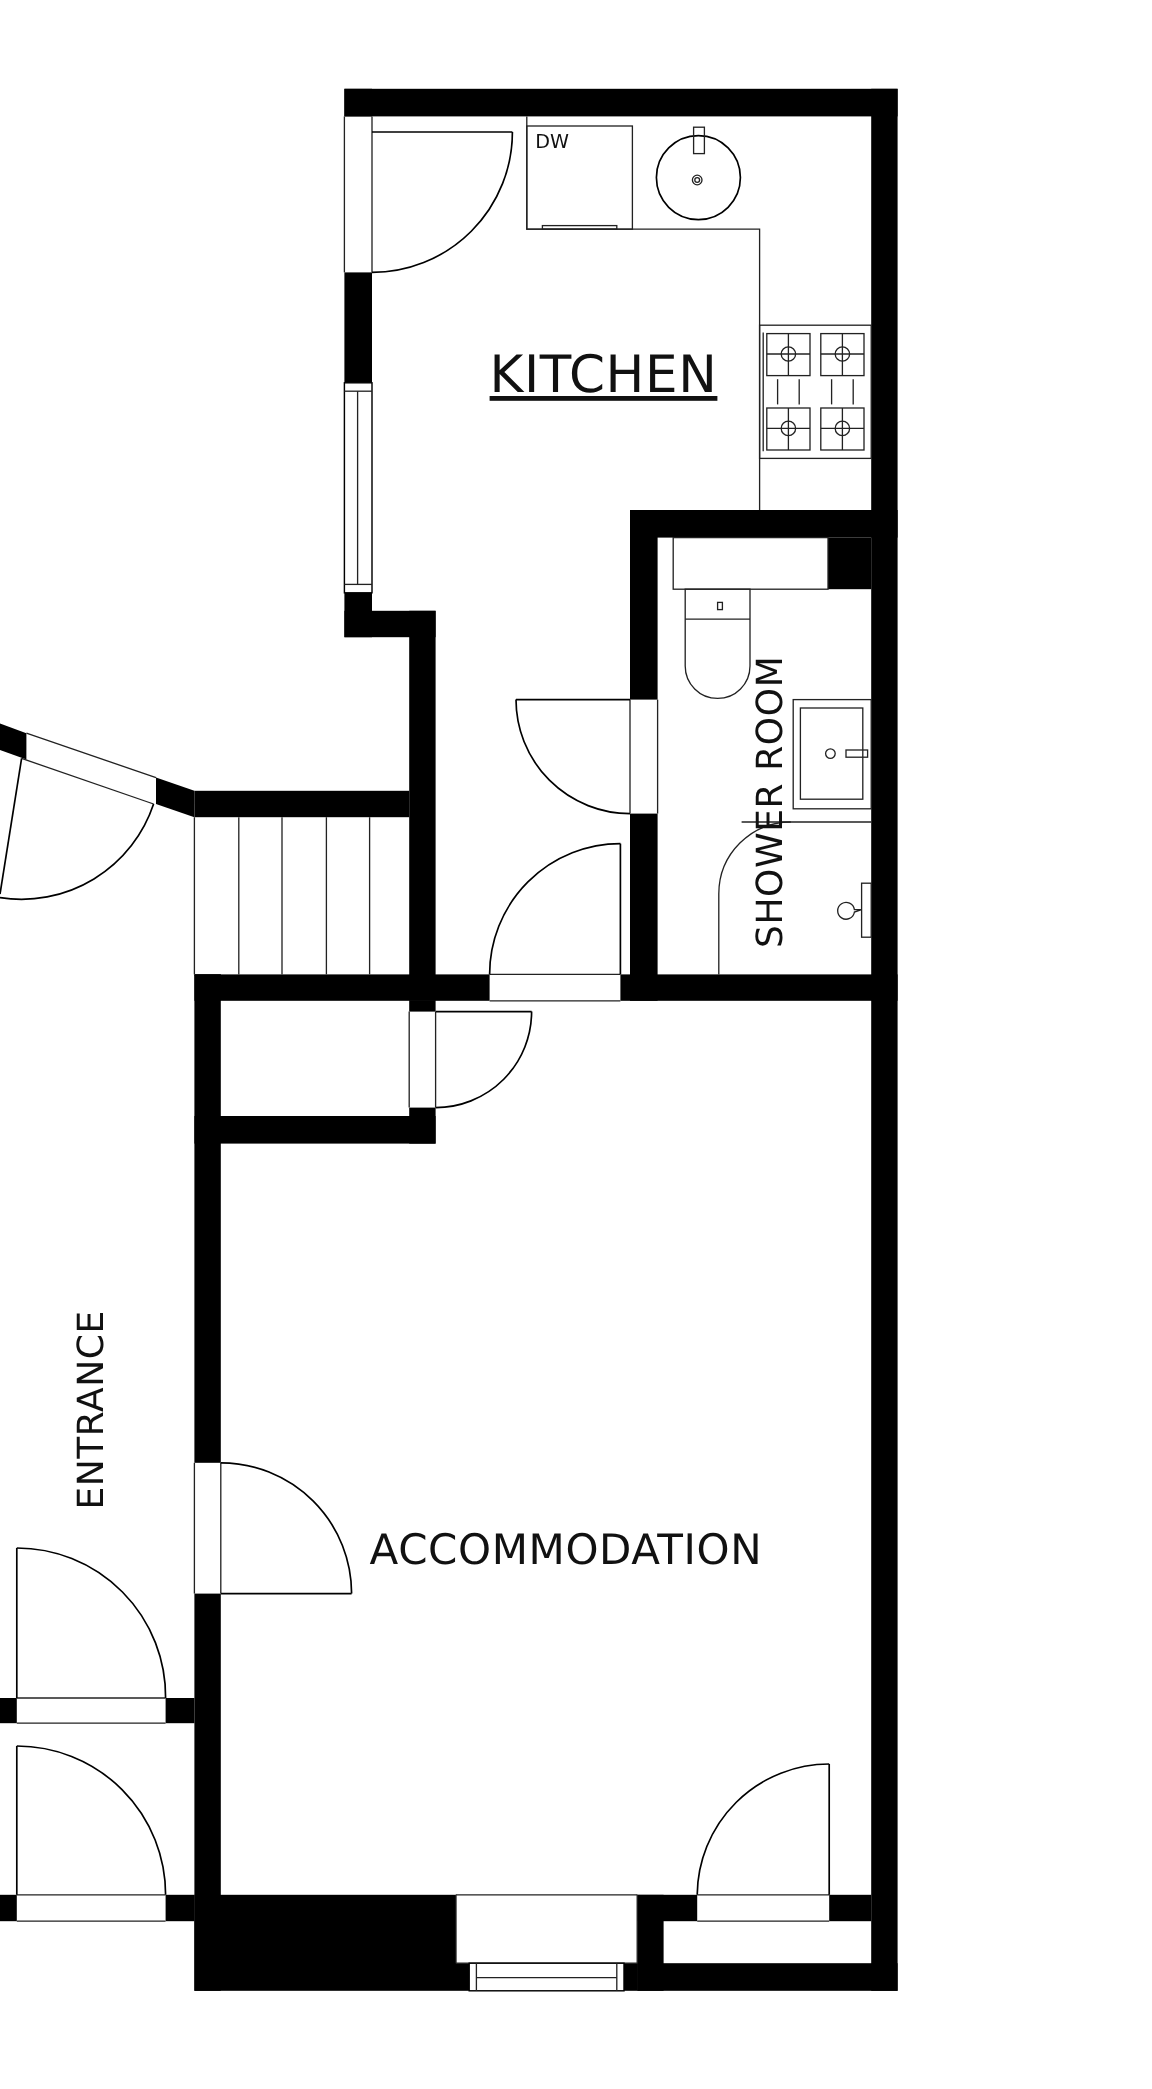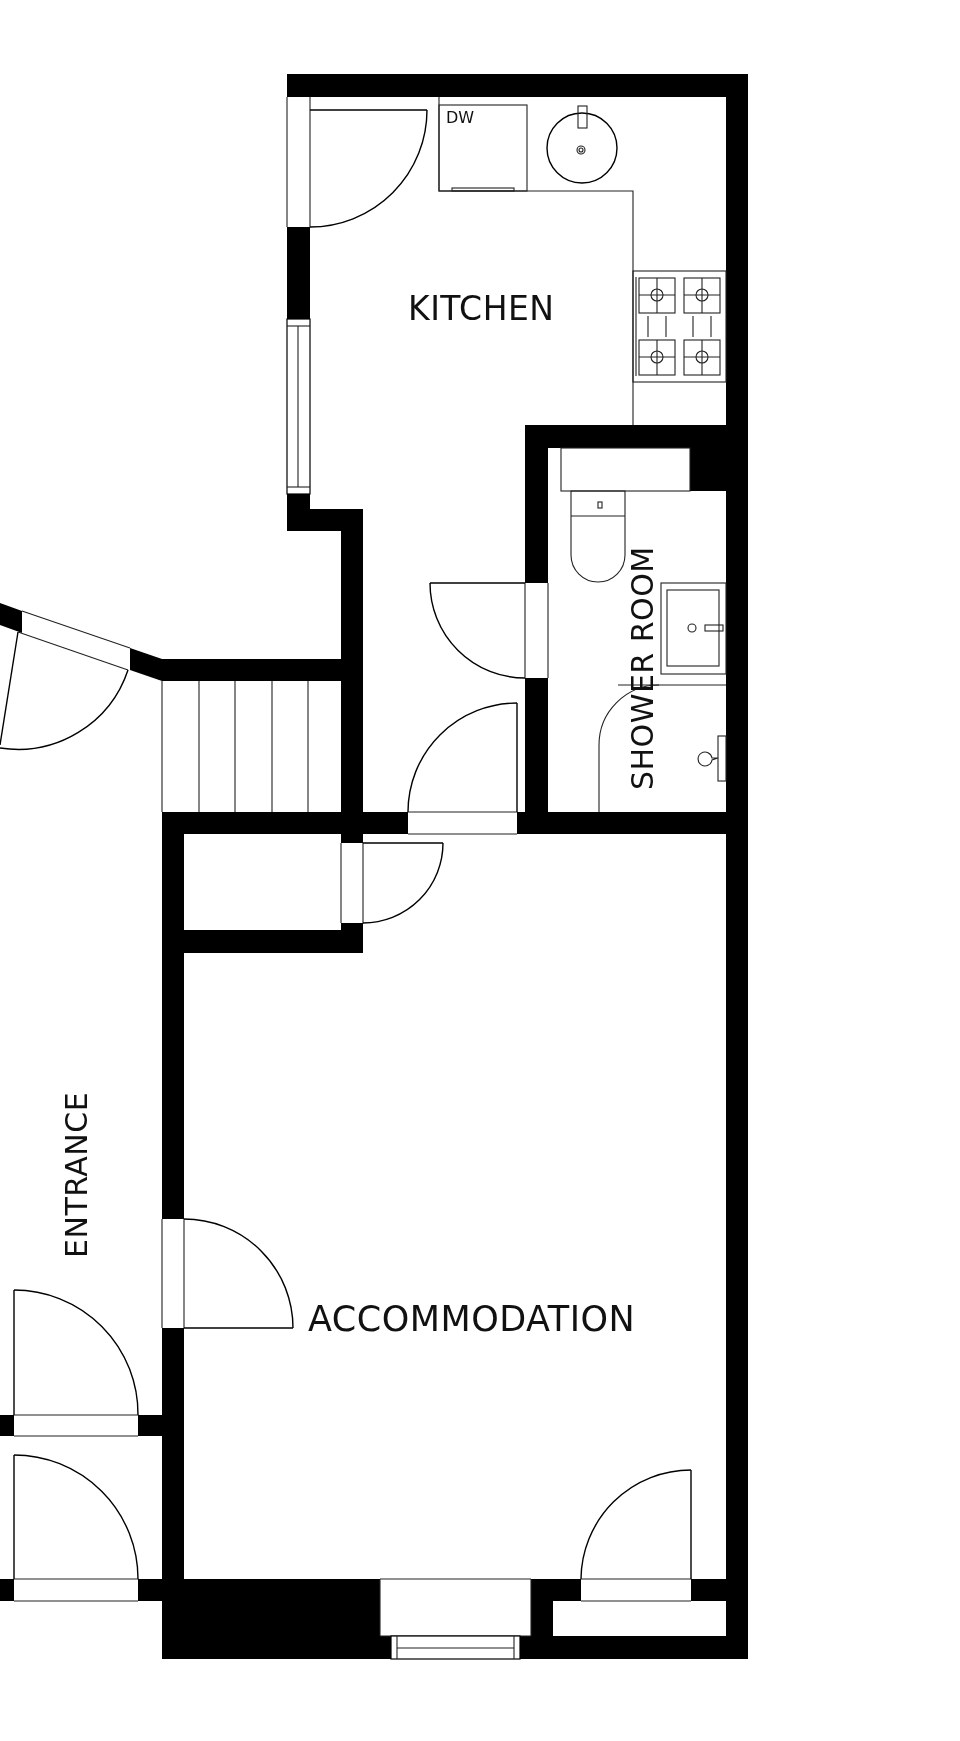--- a/index.html
+++ b/index.html
@@ -3,22 +3,22 @@
 <meta charset="utf-8">
 <style>
   html, body { margin: 0; padding: 0; background: #ffffff; }
   body { width: 960px; height: 1741px; overflow: hidden; position: relative; }
   #plan { position: absolute; left: 0; top: 0; }
   .wall { fill: #000000; }
   .line { fill: none; stroke: #000000; stroke-width: 1.4; }
   .thin { fill: none; stroke: #222222; stroke-width: 1.1; }
   .glass { fill: #ffffff; stroke: #000000; stroke-width: 1.2; }
   .lbl { position: absolute; font-family: "DejaVu Sans", sans-serif; color: #111111; white-space: nowrap; line-height: 1; }
-  .lbl-kitchen { left: 408px; top: 292px; font-size: 33px; letter-spacing: 0.5px; }
-  .lbl-accom { left: 308px; top: 1302px; font-size: 35px; letter-spacing: 0.5px; }
+  .lbl-kitchen { left: 408px; top: 292px; font-size: 43px; letter-spacing: 0.5px; text-decoration: underline; }
+  .lbl-accom { left: 308px; top: 1275px; font-size: 35px; letter-spacing: 0.5px; }
   .lbl-dw { left: 446px; top: 110px; font-size: 16px; }
   .lbl-rot { transform-origin: 0 0; transform: rotate(-90deg); }
   .lbl-entrance { left: 62px; top: 1258px; font-size: 30px; letter-spacing: 0.5px; }
   .lbl-shower { left: 628px; top: 790px; font-size: 30px; letter-spacing: 0.5px; }
 </style>
 </head>
 <body>
 
 <svg id="plan" width="960" height="1741" viewBox="0 0 960 1741" xmlns="http://www.w3.org/2000/svg">
 

